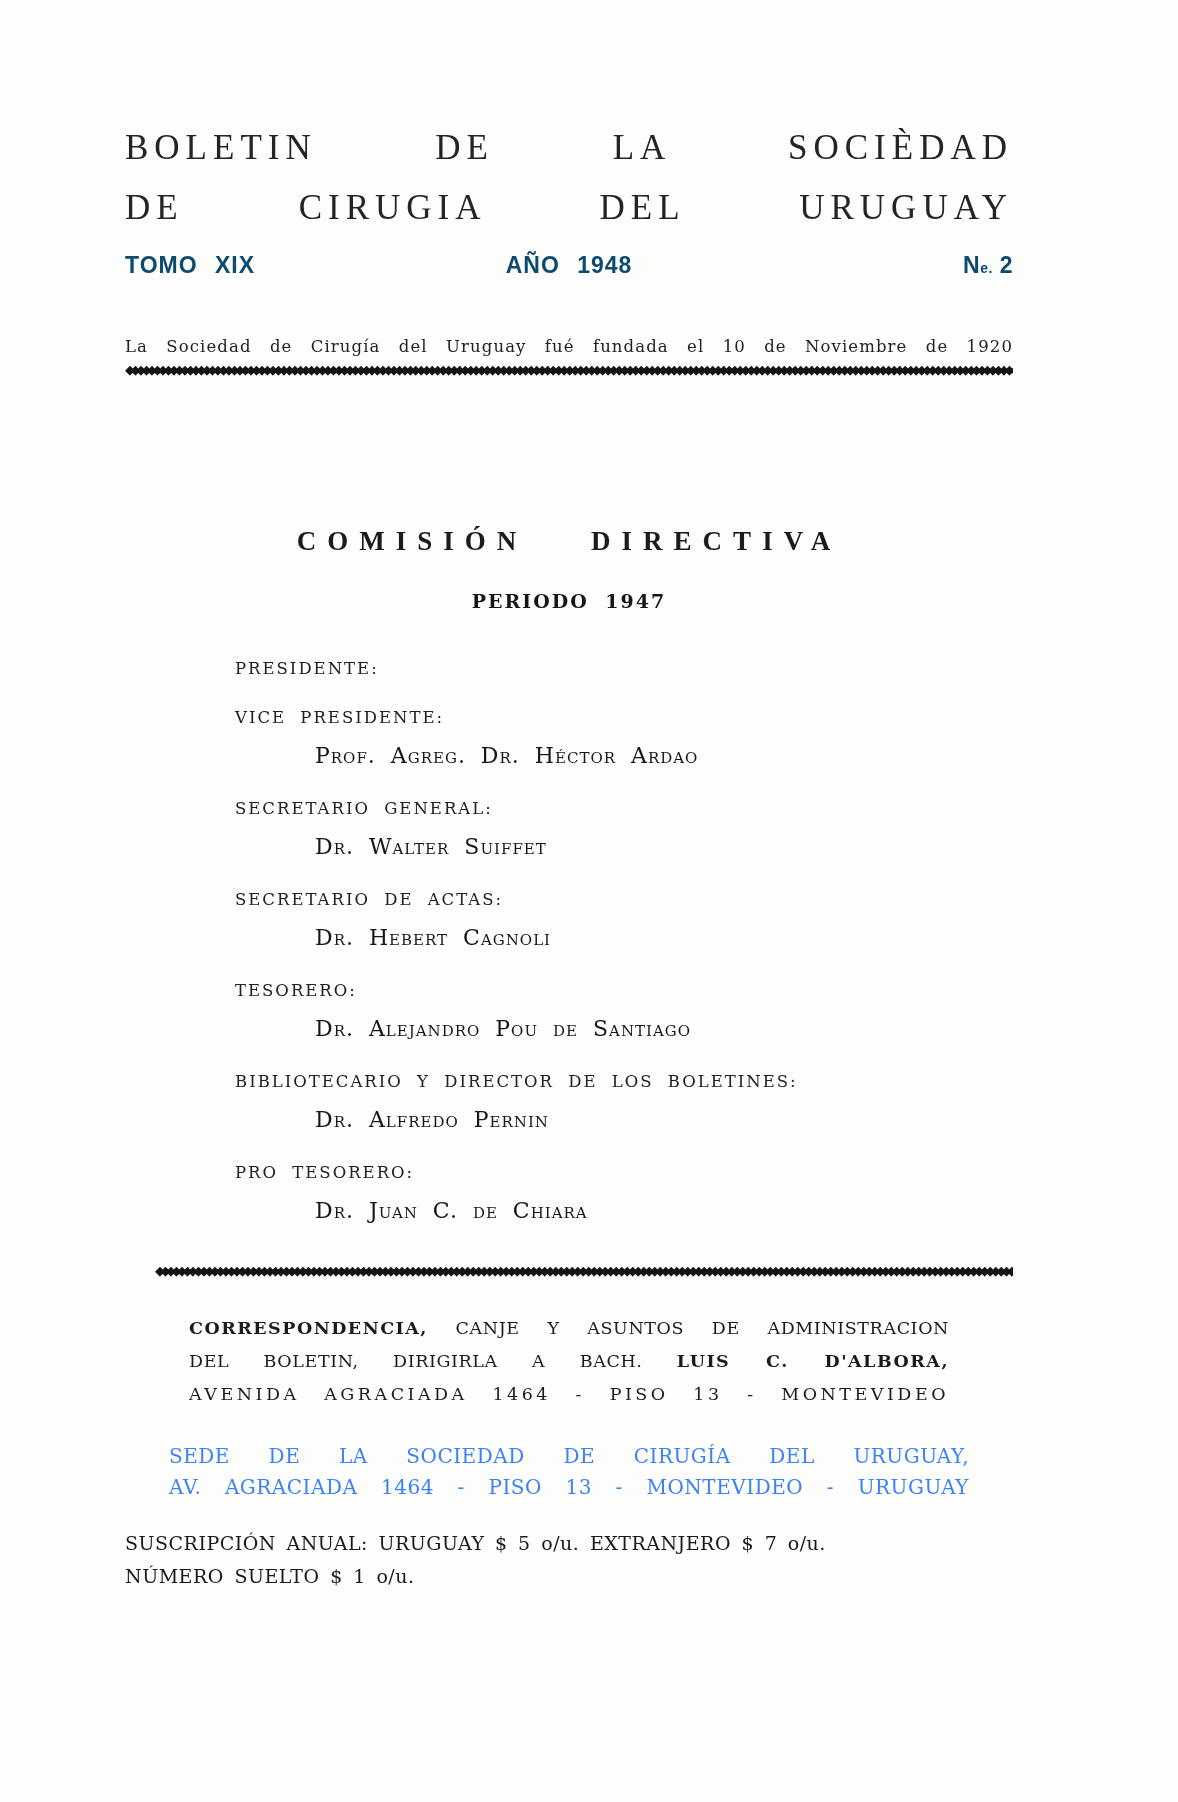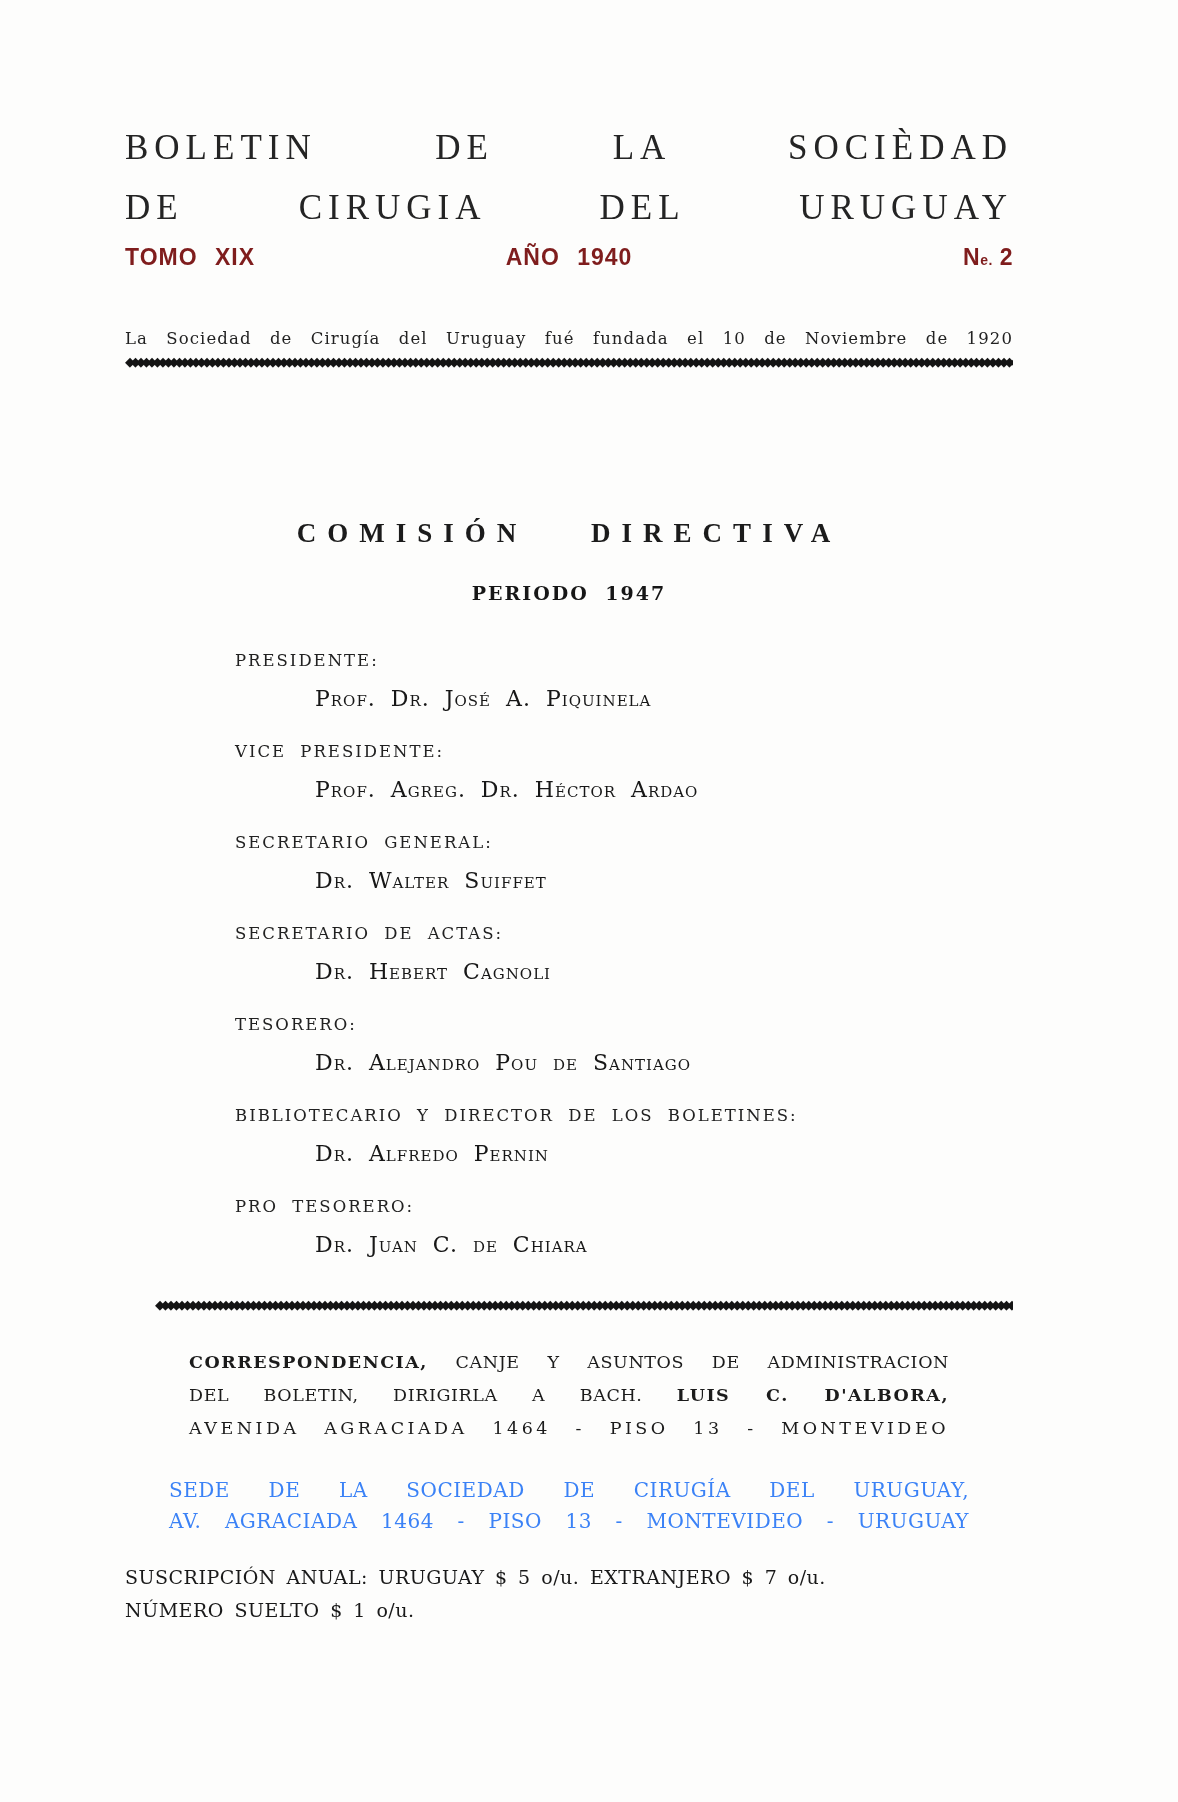--- a/index.html
+++ b/index.html
@@ -25,28 +25,28 @@
     line-height: 60px;
     letter-spacing: 6px;
     color: #242424;
     text-align: justify;
     text-align-last: justify;
     white-space: nowrap;
     display: block;
     width: 100%;
   }
   .issue-row {
-    margin-top: 6px;
+    margin-top: 14px;
     display: grid;
     grid-template-columns: 1fr auto 1fr;
     align-items: baseline;
     font-family: "Liberation Sans", sans-serif;
     font-weight: 700;
     font-size: 23px;
-    color: #7f1d1d;
+    color: #0c4a6e;
     gap: 44px;
   }
   .issue-row .tomo { justify-self: start; letter-spacing: 1px; word-spacing: 10px; }
   .issue-row .ano  { justify-self: center; letter-spacing: 1px; word-spacing: 10px; }
   .issue-row .num  { justify-self: end; letter-spacing: 0.5px; }
   .issue-row .num .ord {
     font-size: 14px;
     vertical-align: baseline;
   }
   .founded {
@@ -167,37 +167,36 @@
 <body>
 
 <div class="page">
 
   <header>
     <div class="title-line">BOLETIN DE LA SOCIÈDAD</div>
     <div class="title-line">DE CIRUGIA DEL URUGUAY</div>
 
     <div class="issue-row">
       <span class="tomo">TOMO XIX</span>
-      <span class="ano">AÑO 1940</span>
+      <span class="ano">AÑO 1948</span>
       <span class="num"><span>N</span><span class="ord">e.</span> <span>2</span></span>
     </div>
 
     <div class="founded">La Sociedad de Cirugía del Uruguay fué fundada el 10 de Noviembre de 1920</div>
 
     <div class="wavy rule-top">◆◆◆◆◆◆◆◆◆◆◆◆◆◆◆◆◆◆◆◆◆◆◆◆◆◆◆◆◆◆◆◆◆◆◆◆◆◆◆◆◆◆◆◆◆◆◆◆◆◆◆◆◆◆◆◆◆◆◆◆◆◆◆◆◆◆◆◆◆◆◆◆◆◆◆◆◆◆◆◆◆◆◆◆◆◆◆◆◆◆◆◆◆◆◆◆◆◆◆◆◆◆◆◆◆◆◆◆◆◆◆◆◆◆◆◆◆◆◆◆◆◆◆◆◆◆◆◆◆◆◆◆◆◆◆◆◆◆◆◆◆◆◆◆◆◆◆◆◆◆◆◆◆◆◆◆◆◆◆◆◆◆◆◆◆◆◆◆◆◆</div>
   </header>
 
   <section>
     <h1 class="committee-title">COMISIÓN DIRECTIVA</h1>
     <h2 class="period">PERIODO 1947</h2>
 
     <div class="members">
       <div class="member">
         <div class="role">PRESIDENTE:</div>
-        <div class="name">Prof. Dr. José A. Piquinela</div>
       </div>
       <div class="member">
         <div class="role">VICE PRESIDENTE:</div>
         <div class="name">Prof. Agreg. Dr. Héctor Ardao</div>
       </div>
       <div class="member">
         <div class="role">SECRETARIO GENERAL:</div>
         <div class="name">Dr. Walter Suiffet</div>
       </div>
       <div class="member">

